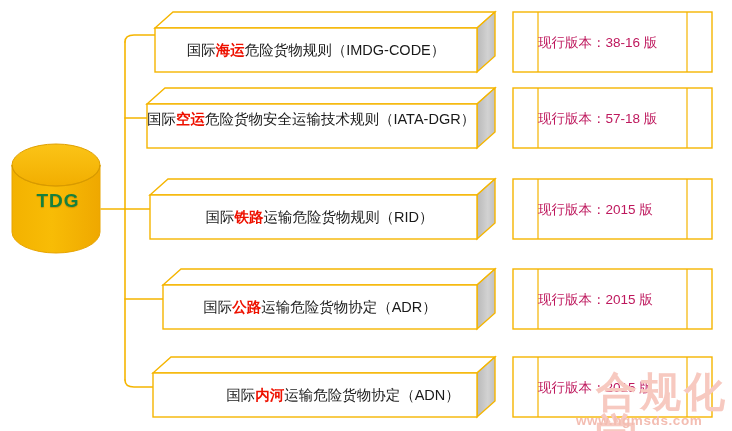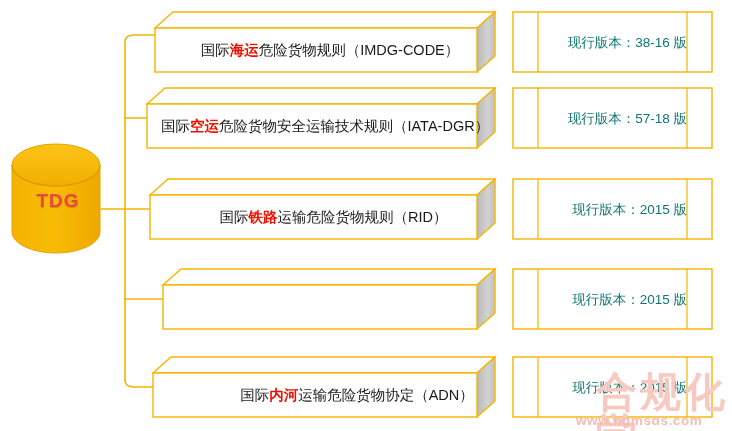--- a/index.html
+++ b/index.html
@@ -13,46 +13,45 @@
   #stage{position:absolute;left:0;top:0;width:732px;height:431px;}
 
   
   #frame{position:absolute;left:0;top:0;width:732px;height:431px;}
 
   
   .cyl-label{
     position:absolute;
     left:14px;top:190px;width:88px;
     text-align:center;
-    color:#ef4444;
+    color:#15803d;
     font-size:19px;
     font-weight:bold;
     letter-spacing:1px;
     text-shadow:0 1px 1px rgba(150,100,0,.45);
     pointer-events:none;
   }
 
   
   .box-text{
     position:absolute;
     color:#1a1a1a;
     font-size:14.5px;
     line-height:1;
     white-space:nowrap;
     pointer-events:none;
-    padding-left:14px;
   }
   .box-text .hl{color:#ee1100;font-weight:bold;}
 
   
   .ver-text{
     position:absolute;
     left:538px;width:149px;
-    text-align:right;
-    color:#0f766e;
+    text-align:left;
+    color:#be185d;
     font-size:13.5px;
     line-height:1;
     white-space:nowrap;
     pointer-events:none;
   }
 
   
   .wm{
     position:absolute;
     pointer-events:none;
@@ -180,28 +179,31 @@
       <path d="M538,357 L538,417 M687,357 L687,417" stroke="#F5B500" stroke-width="1.2" fill="none"></path>
     </g>
   </svg>
 
   <div class="cyl-label">TDG</div>
 
   <div class="box-text" style="left:155px;top:43px;width:322px;text-align:center;">
     <span>国际</span><span class="hl">海运</span><span>危险货物规则（IMDG-CODE）</span>
   </div>
 
-  <div class="box-text" style="left:147px;top:119px;width:288px;">
+  <div class="box-text" style="left:147px;top:112px;width:288px;">
     <span>国际</span><span class="hl">空运</span><span>危险货物安全运输技术规则（IATA-DGR）</span>
   </div>
 
   <div class="box-text" style="left:150px;top:210px;width:339px;text-align:center;">
     <span>国际</span><span class="hl">铁路</span><span>运输危险货物规则（RID）</span>
   </div>
 
+  <div class="box-text" style="left:163px;top:300px;width:314px;text-align:center;">
+    <span>国际</span><span class="hl">公路</span><span>运输危险货物协定（ADR）</span>
+  </div>
 
   <div class="box-text" style="left:153px;top:388px;width:380px;text-align:center;">
     <span>国际</span><span class="hl">内河</span><span>运输危险货物协定（ADN）</span>
   </div>
 
   <div class="ver-text" style="top:36px;">现行版本：38-16 版</div>
   <div class="ver-text" style="top:112px;">现行版本：57-18 版</div>
   <div class="ver-text" style="top:203px;">现行版本：2015 版</div>
   <div class="ver-text" style="top:293px;">现行版本：2015 版</div>
   <div class="ver-text" style="top:381px;">现行版本：2015 版</div>

